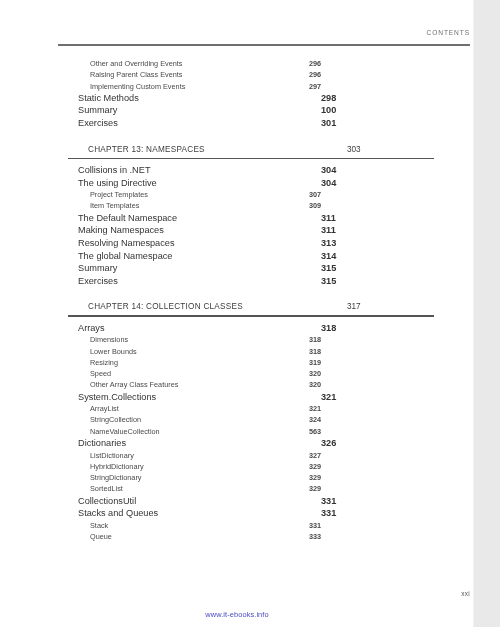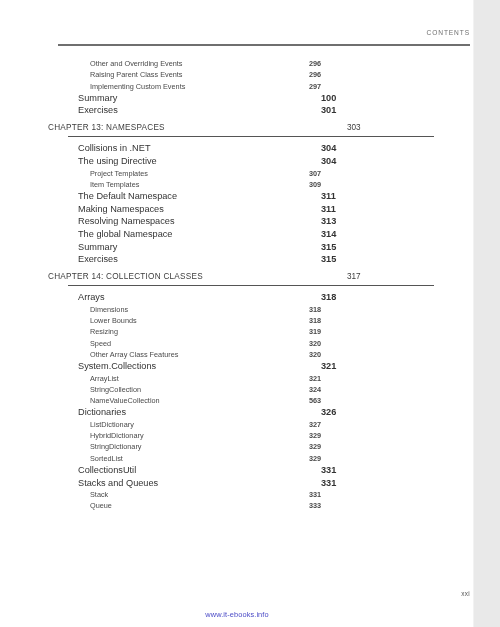--- a/index.html
+++ b/index.html
@@ -112,23 +112,23 @@
   .row .page {
     position: absolute;
     left: 399px;
   }
   .lvl1 .page { left: 321px; }   
   .lvl2 .page { left: 309px; }   
 
   
   .chapter {
     position: relative;
-    margin-top: 5px;
+    margin-top: 14px;
     margin-bottom: 2px;
-    padding-left: 48px;
+    padding-left: 88px;
     font-size: 8.2px;
     line-height: 12px;
     letter-spacing: 0.25px;
     color: #3c3c3c;
   }
   .chapter .page {
     position: absolute;
     left: 347px;   
     font-size: 8.2px;
     letter-spacing: 0;
@@ -186,20 +186,25 @@
         <span class="label">Raising Parent Class Events</span>
         <span class="spacer"></span>
         <span class="page">296</span>
       </div>
       <div class="row lvl2">
         <span class="label">Implementing Custom Events</span>
         <span class="spacer"></span>
         <span class="page">297</span>
       </div>
       <div class="row lvl1">
+        <span class="label">Static Methods</span>
+        <span class="spacer"></span>
+        <span class="page">298</span>
+      </div>
+      <div class="row lvl1">
         <span class="label">Summary</span>
         <span class="spacer"></span>
         <span class="page">100</span>
       </div>
       <div class="row lvl1">
         <span class="label">Exercises</span>
         <span class="spacer"></span>
         <span class="page">301</span>
       </div>
       <div class="chapter"><span>CHAPTER 13: NAMESPACES</span><span class="page">303</span></div>

